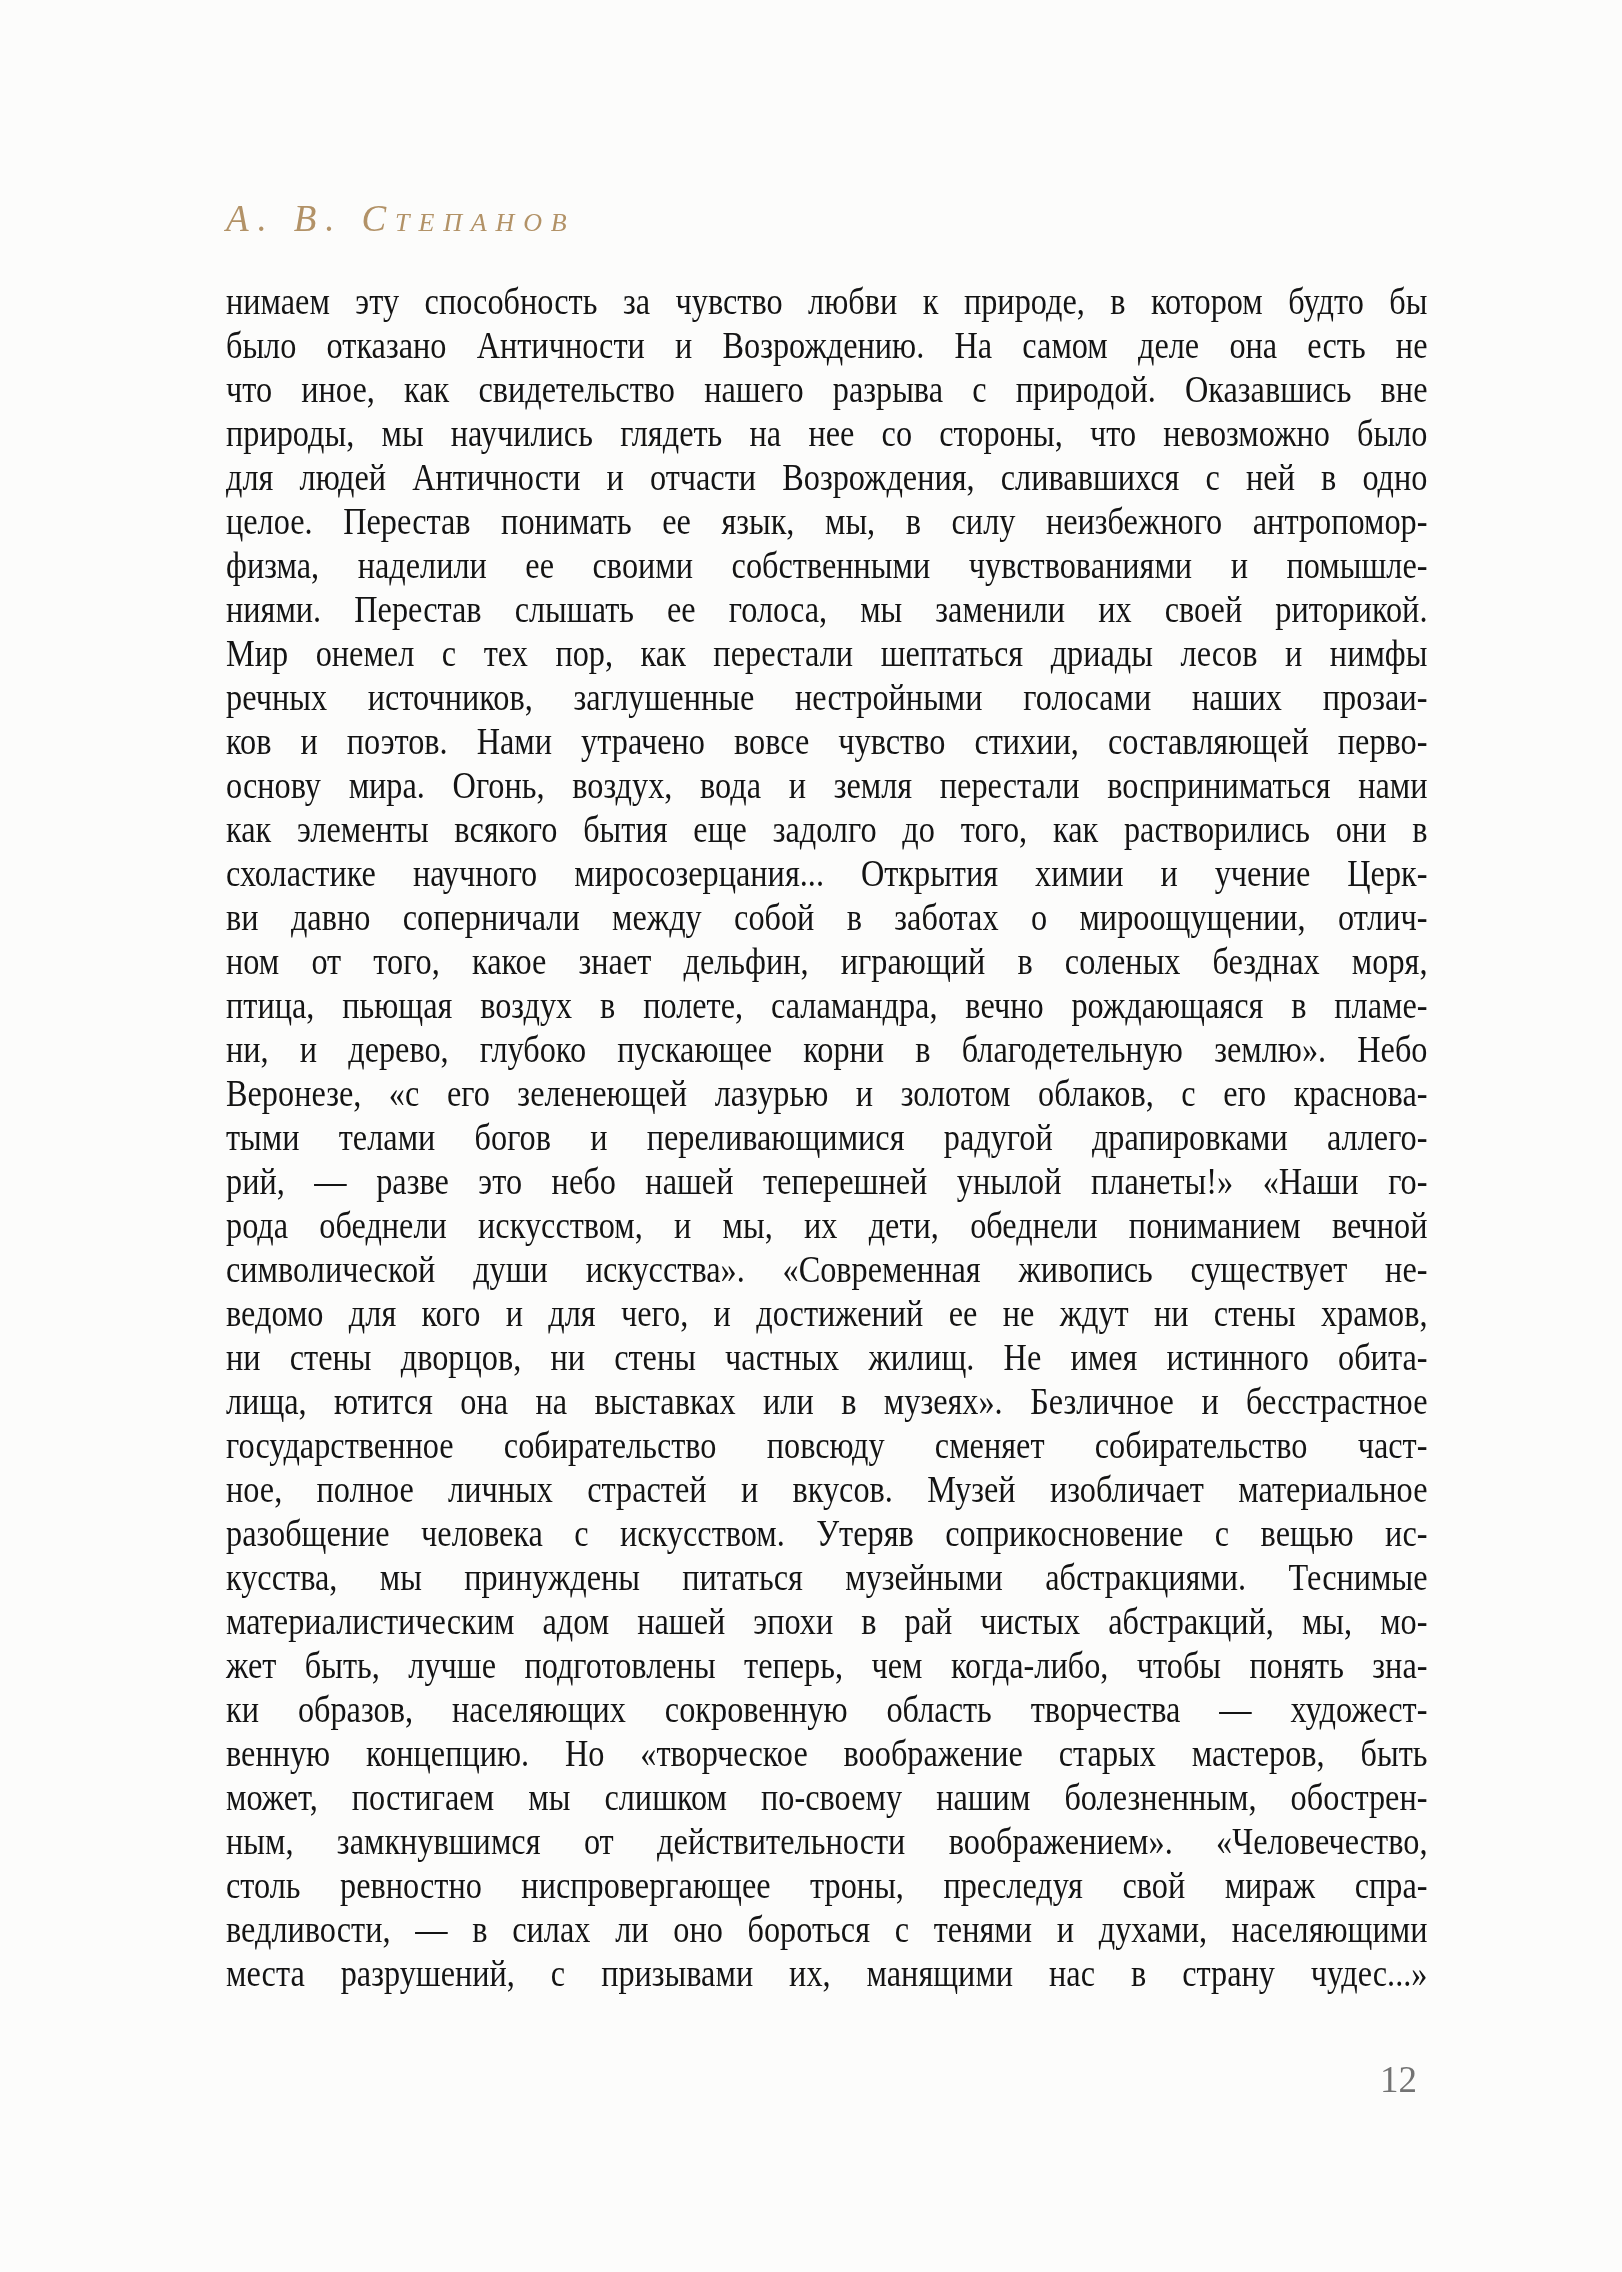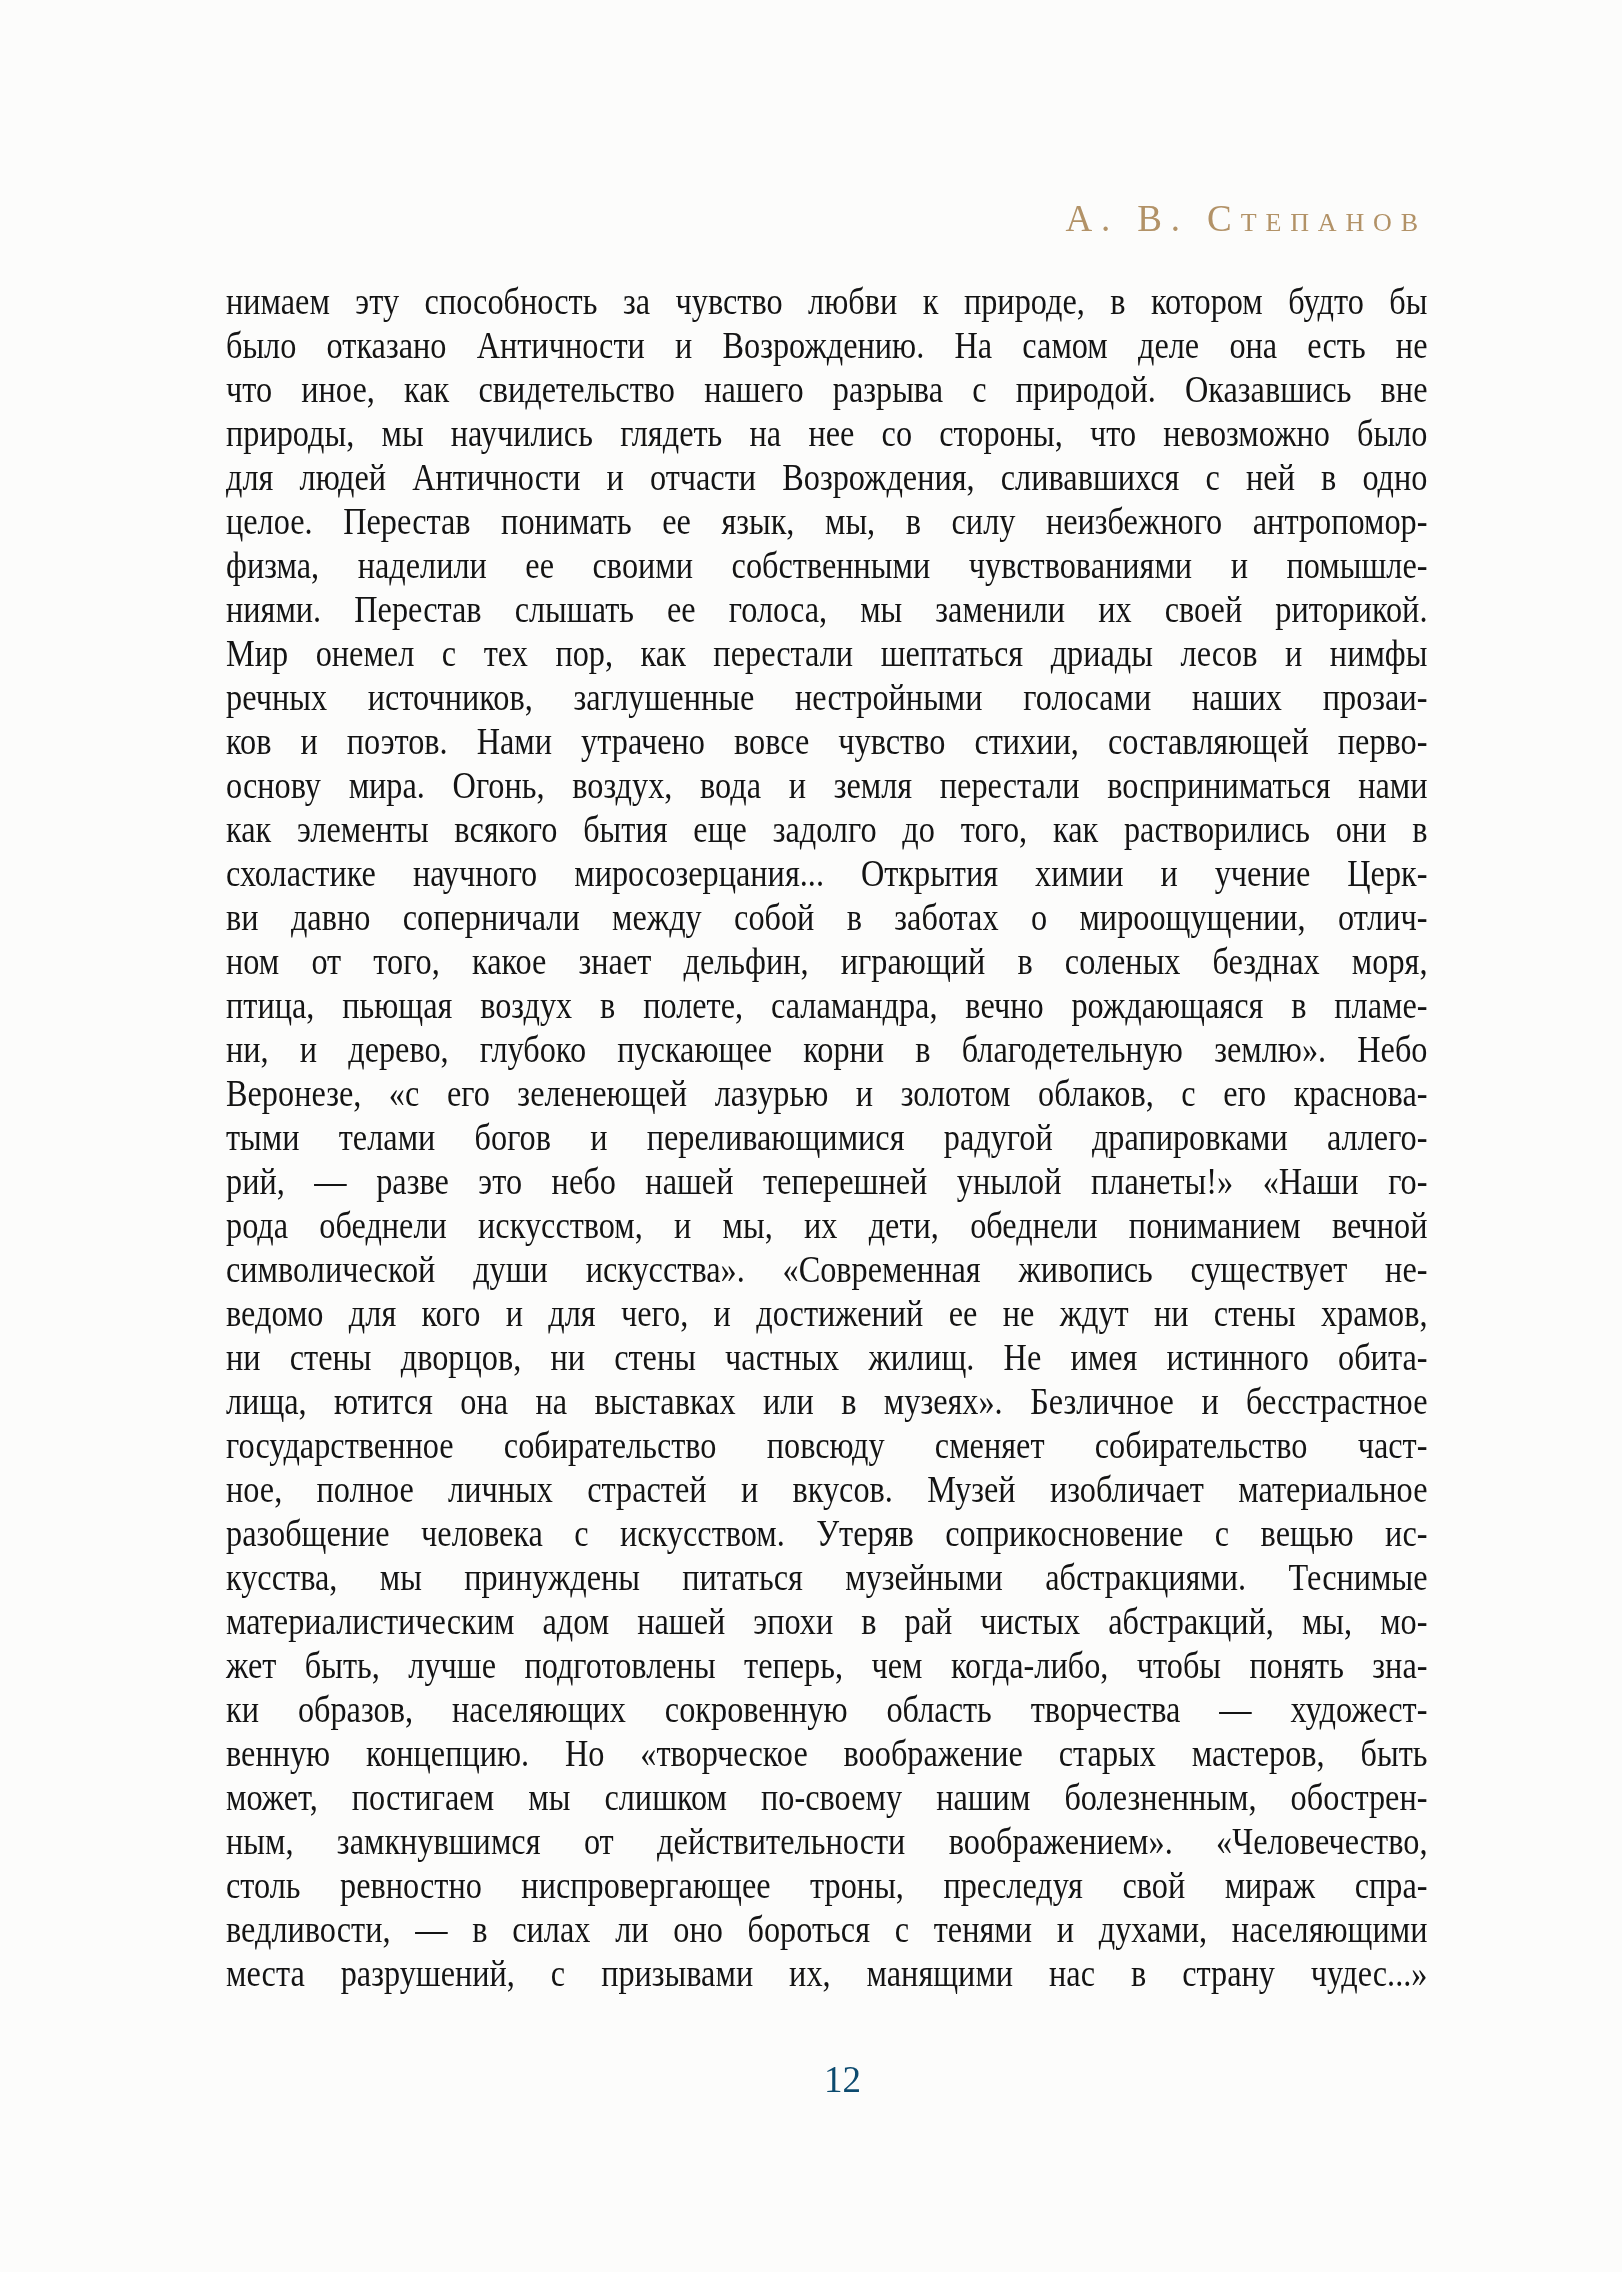--- a/index.html
+++ b/index.html
@@ -10,25 +10,26 @@
   }
   .page{
     position:relative;
     width:1622px;height:2273px;
     background:#fcfcfb;
     overflow:hidden;
   }
   .running-head{
     position:absolute;
     left:226px;top:197px;width:1201px;
-    text-align:right;
+    text-align:left;
     font-variant:small-caps;
     letter-spacing:0.24em;
     font-size:37px;
     color:#b29267;
+    font-style:italic;
   }
   .body-text{
     position:absolute;
     left:226px;top:279px;
     width:1414px;
     transform:scaleX(0.8497);
     transform-origin:left top;
     color:#141414;
   }
   .body-text .line{
@@ -37,24 +38,24 @@
     white-space:nowrap;      
     text-align:justify;
     text-align-last:justify;
     width:1414px;
     display:block;
   }
   
   .body-text .line{ white-space:normal; }
   .folio{
     position:absolute;
-    left:242px;top:2058px;width:1201px;
-    text-align:center;
+    left:216px;top:2058px;width:1201px;
+    text-align:right;
     font-size:37px;
-    color:#0c4a6e;
+    color:#737373;
   }
 </style>
 </head>
 <body>
 
 <div class="page">
 
   <div class="running-head">А. В. Степанов</div>
 
   <div class="body-text">

